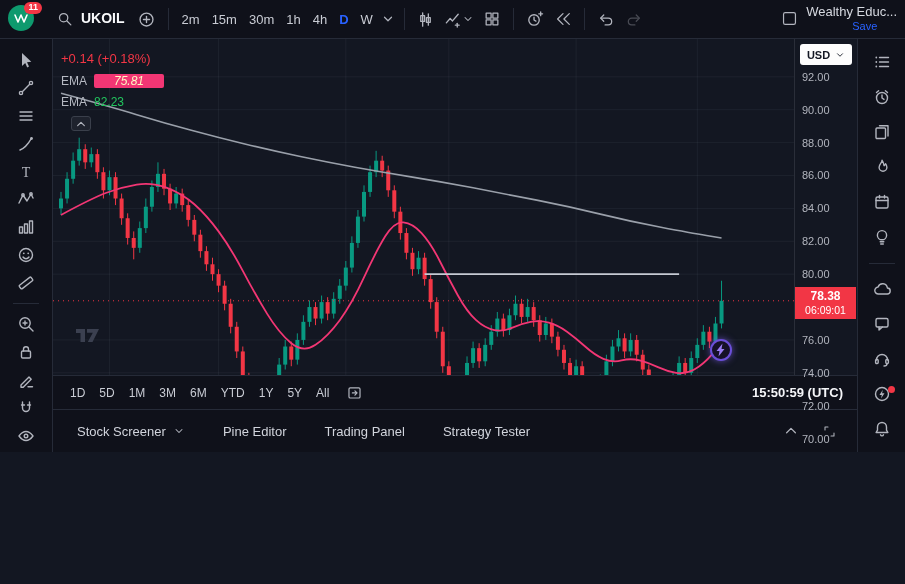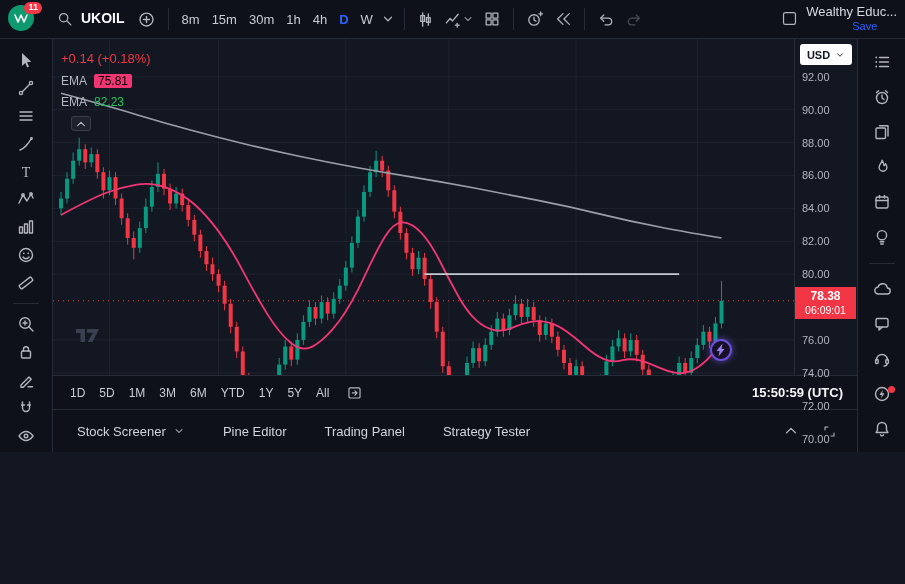--- a/index.html
+++ b/index.html
@@ -31,21 +31,21 @@
   .tool-btn{width:34px;height:30px;margin-bottom:5px;display:flex;align-items:center;justify-content:center;background:none;border:none;border-radius:4px;cursor:pointer;padding:0;}
   .tool-div{width:26px;height:1px;background:#262b38;margin:4px 0 9px;}
 
   .center{flex:1;display:flex;flex-direction:column;min-width:0;}
   .chart-row{flex:1;display:flex;min-height:0;}
   .chart-pane{flex:1;position:relative;background:#131722;overflow:hidden;}
   #chartSvg{position:absolute;left:0;top:0;}
   .legend{position:absolute;top:12px;left:8px;z-index:3;font-size:12px;}
   .legend-change{color:#f23645;font-size:13px;margin-bottom:8px;}
   .legend-row{display:flex;gap:7px;align-items:center;margin-bottom:7px;color:#b6bac3;font-size:12px;}
-  .ema-val-fast{background:#f23674;color:#000000;padding:0 4px;border-radius:2px;}
+  .ema-val-fast{background:#f23674;color:#fef9c3;padding:0 20px;border-radius:2px;font-style:italic;}
   .ema-val-slow{color:#22c55e;}
   .collapse-btn{margin-top:3px;margin-left:10px;width:20px;height:15px;background:#1e222d;border:1px solid #3a3f4b;border-radius:3px;display:flex;align-items:center;justify-content:center;padding:0;cursor:pointer;}
   .watermark{position:absolute;left:22px;bottom:26px;}
   .flash-btn{position:absolute;right:62px;bottom:14px;width:22px;height:22px;border-radius:50%;background:#161128;border:2px solid #6b4fd8;display:flex;align-items:center;justify-content:center;padding:0;cursor:pointer;box-shadow:0 0 7px rgba(124,92,237,.65);}
 
   .price-axis{flex:0 0 62px;border-left:1px solid #2a2e39;position:relative;background:#131722;cursor:ns-resize;}
   .usd-dd{position:absolute;top:5px;left:5px;right:5px;height:21px;background:#fdfdfd;color:#141824;font-size:11px;font-weight:700;border:none;border-radius:3px;display:flex;align-items:center;justify-content:center;gap:5px;z-index:4;cursor:pointer;}
   .usd-dd svg{stroke:#141824;}
   .price-label{position:absolute;left:7px;font-size:11px;color:#b2b5be;}
   .price-badge{position:absolute;left:0;right:1px;background:#f23645;color:#fff;text-align:center;padding:2px 0 2px;z-index:3;font-size:12px;font-weight:700;line-height:1.25;}
@@ -98,21 +98,21 @@
           <circle cx="10" cy="10" r="6.8"></circle>
           <line x1="10" y1="6.8" x2="10" y2="13.2"></line>
           <line x1="6.8" y1="10" x2="13.2" y2="10"></line>
         </svg>
     </button>
 
     <div class="sep"></div>
 
     <div class="tf-group">
 
-    <button class="tf-btn">8m</button>
+    <button class="tf-btn">2m</button>
         <button class="tf-btn">15m</button>
         <button class="tf-btn">30m</button>
         <button class="tf-btn">1h</button>
         <button class="tf-btn">4h</button>
         <button class="tf-btn active">D</button>
         <button class="tf-btn">W</button>
       </div>
     <button class="icon-btn" style="width:18px">
       <svg class="ic" width="14" height="14" viewBox="0 0 16 16">
           <polyline points="4 6,8 10,12 6"></polyline>

